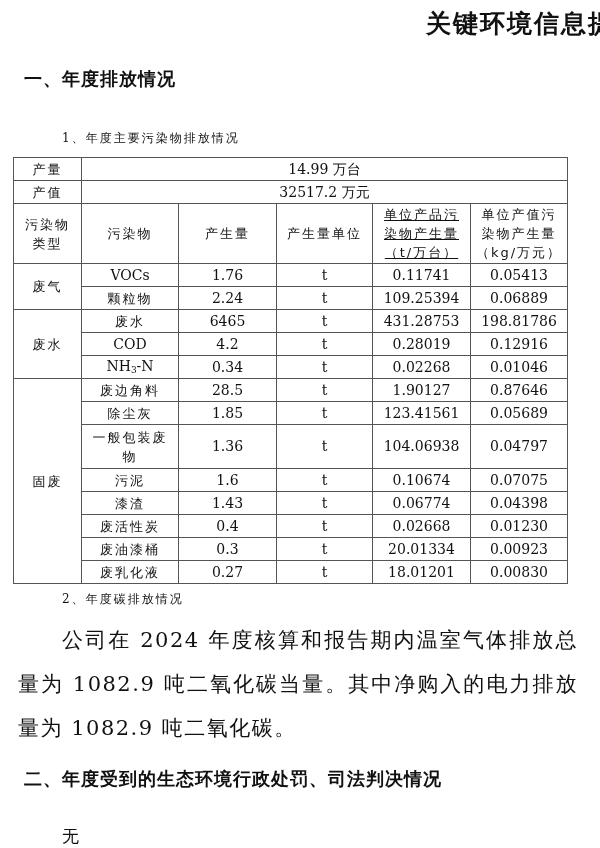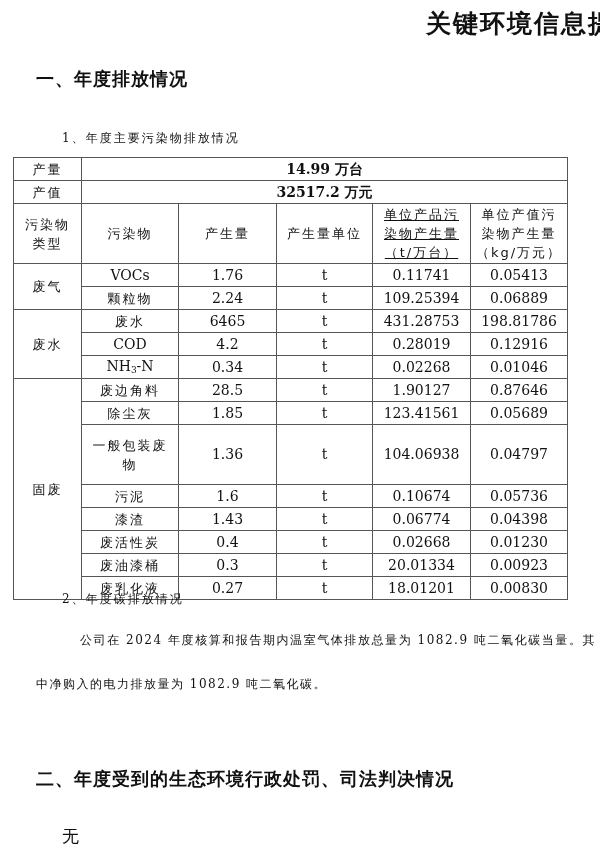--- a/index.html
+++ b/index.html
@@ -6,44 +6,44 @@
   body {
     width: 600px; height: 848px; position: relative; overflow: hidden;
     font-family: "DejaVu Serif", "Liberation Serif", serif; color: #111;
   }
   .title {
     position: absolute; top: 6px; left: 0; width: 600px; text-align: right;
     font-family: "DejaVu Sans", "Liberation Sans", sans-serif;
     font-size: 25px; font-weight: bold; letter-spacing: 2px; line-height: 36px; margin-left: 42px;
   }
   .h1 {
-    position: absolute; left: 36px;
+    position: absolute; left: 24px;
     font-family: "DejaVu Sans", "Liberation Sans", sans-serif;
     font-size: 18px; font-weight: bold; letter-spacing: 1px; line-height: 26px;
   }
   .h2 {
     position: absolute; left: 62px; font-size: 12px; letter-spacing: 2px; line-height: 26px; text-align: right;
   }
   .para {
-    position: absolute; left: 36px; width: 560px; font-size: 12px;
+    position: absolute; left: 18px; width: 560px; font-size: 21px;
     line-height: 44px; letter-spacing: 1.5px; text-indent: 44px; text-align: justify;
   }
   .none-text { position: absolute; left: 62px; font-size: 17px; line-height: 26px; }
 
   table.em {
     position: absolute; top: 157px; left: 13px; width: 554px;
     border-collapse: collapse; table-layout: fixed;
     font-size: 14px;
   }
   table.em td {
     border: 1px solid #555; text-align: center; vertical-align: middle;
     padding: 0; line-height: 19px; height: 22px;
   }
   table.em td.zh { letter-spacing: 2px; font-family: "DejaVu Sans", "Liberation Sans", sans-serif; font-size: 13px; }
-  table.em td.bold { font-weight: bold; }
+  table.em td.bold { font-weight: normal; }
   table.em tr.hdr td { height: 59px; }
   table.em tr.tall td { height: 43px; }
   sub.s { font-size: 9px; vertical-align: baseline; position: relative; top: 2px; }
 </style>
 </head>
 <body>
 
 <div class="title">关键环境信息提要</div>
 
 <div class="h1" style="top:66px;">一、年度排放情况</div>
@@ -125,32 +125,32 @@
       <td>0.87646</td>
     </tr>
     <tr>
       <td class="zh">除尘灰</td>
       <td>1.85</td>
       <td>t</td>
       <td>123.41561</td>
       <td>0.05689</td>
     </tr>
     <tr class="tall">
-      <td class="zh" style="padding:8px 8px;">一般包装废物</td>
+      <td class="zh" style="padding:0 8px;">一般包装废物</td>
       <td>1.36</td>
       <td>t</td>
       <td>104.06938</td>
       <td>0.04797</td>
     </tr>
     <tr>
       <td class="zh">污泥</td>
       <td>1.6</td>
       <td>t</td>
       <td>0.10674</td>
-      <td>0.05736</td>
+      <td>0.07075</td>
     </tr>
     <tr>
       <td class="zh">漆渣</td>
       <td>1.43</td>
       <td>t</td>
       <td>0.06774</td>
       <td>0.04398</td>
     </tr>
     <tr>
       <td class="zh">废活性炭</td>

